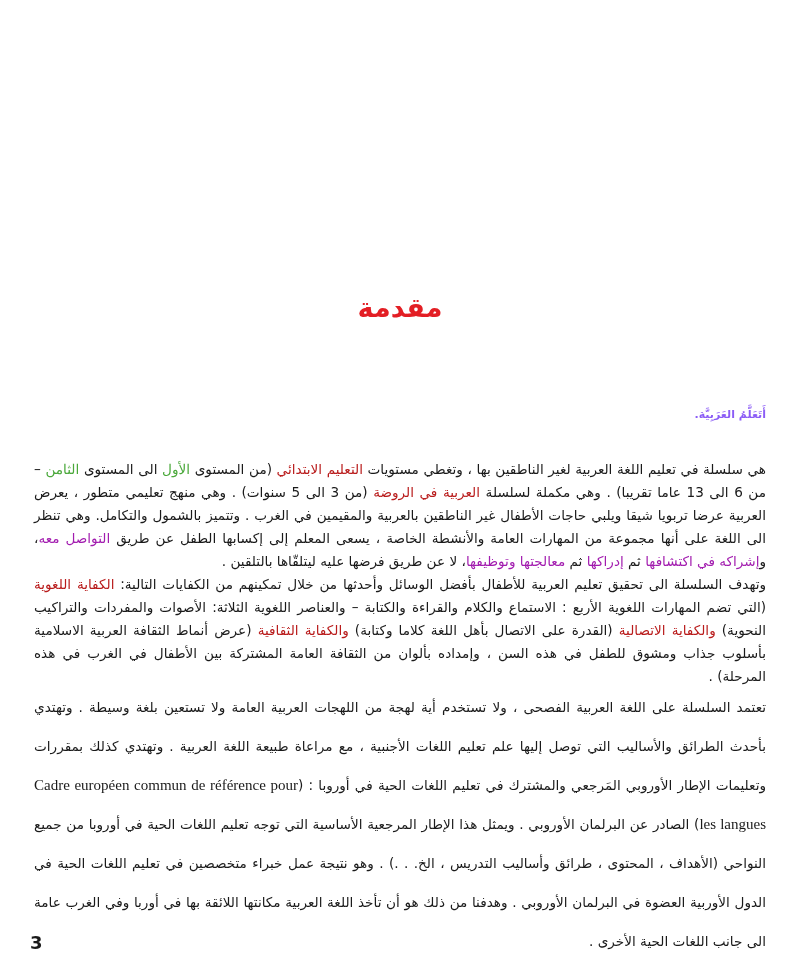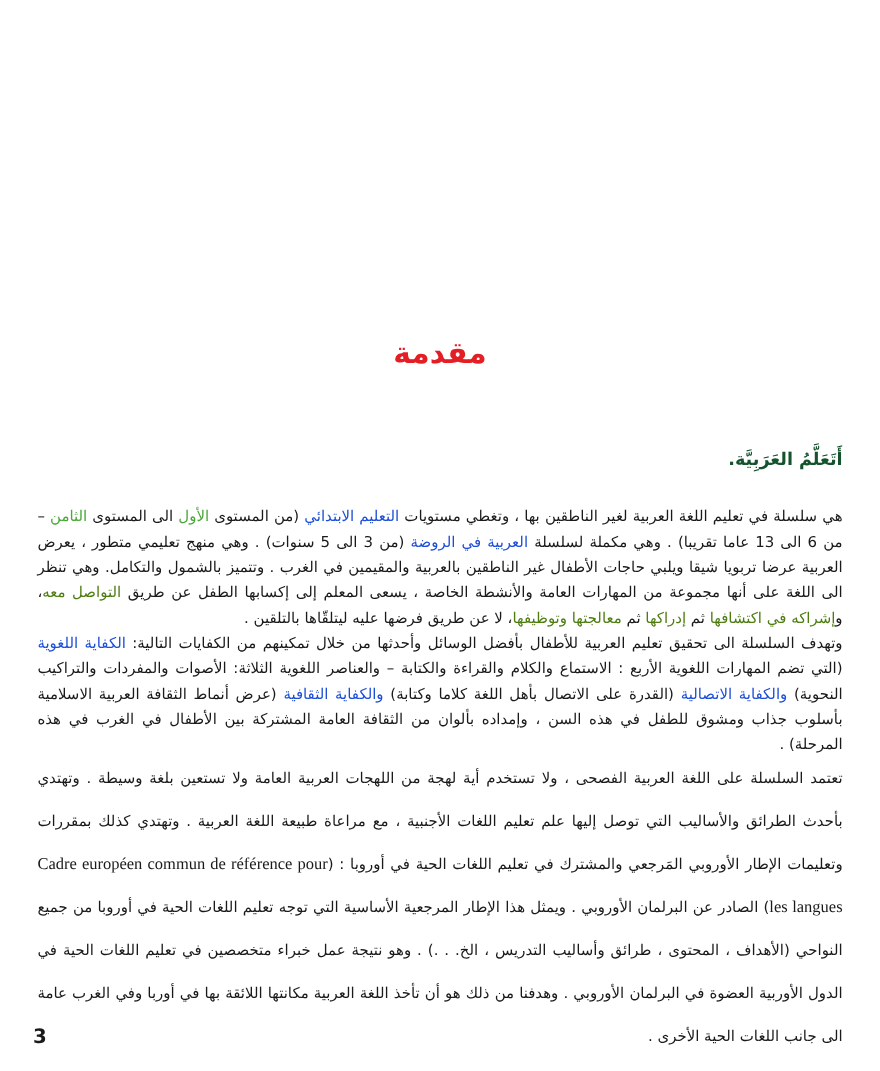--- a/index.html
+++ b/index.html
@@ -1,37 +1,37 @@
 <!DOCTYPE html>
 <html><head>
 <meta charset="utf-8">
 <style>
   html, body { margin: 0; padding: 0; background: #ffffff; }
   body {
     width: 800px; height: 974px; position: relative; overflow: hidden;
     font-family: "DejaVu Sans", sans-serif; color: #1a1a1a;
   }
   .title {
-    position: absolute; top: 306px; left: 0; width: 800px;
+    position: absolute; top: 292px; left: 0; width: 800px;
     text-align: center; direction: rtl;
     font-size: 27px; font-weight: bold; color: #e31e24;
   }
   .subtitle {
     position: absolute; top: 408px; right: 34px;
-    direction: rtl; font-size: 16px; font-weight: bold; color: #14532d;
+    direction: rtl; font-size: 11px; font-weight: bold; color: #8b5cf6;
   }
   .body-text {
     position: absolute; top: 458px; right: 34px; width: 732px;
     direction: rtl; text-align: justify; text-align-last: right;
     font-size: 13.6px; line-height: 23px; color: #1a1a1a;
   }
   .body-text p { margin: 0; }
-  .red { color: #1d4ed8; }
+  .red { color: #b91c1c; }
   .green { color: #4aa83a; font-family: Liberation Serif, serif; }
-  .teal { color: #4d7c0f; }
+  .teal { color: #a21caf; }
   .latin { font-family: "Liberation Serif", serif; font-size: 15px; }
   .p3 { line-height: 39px; }
   .page-number {
     position: absolute; left: 30px; top: 932px;
     font-size: 18px; font-weight: bold; color: #1a1a1a;
   }
 </style>
 </head>
 <body>
 

